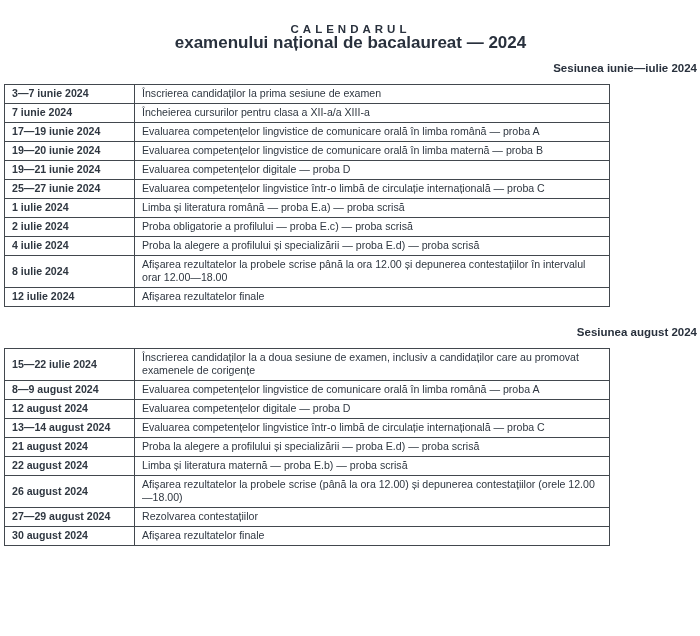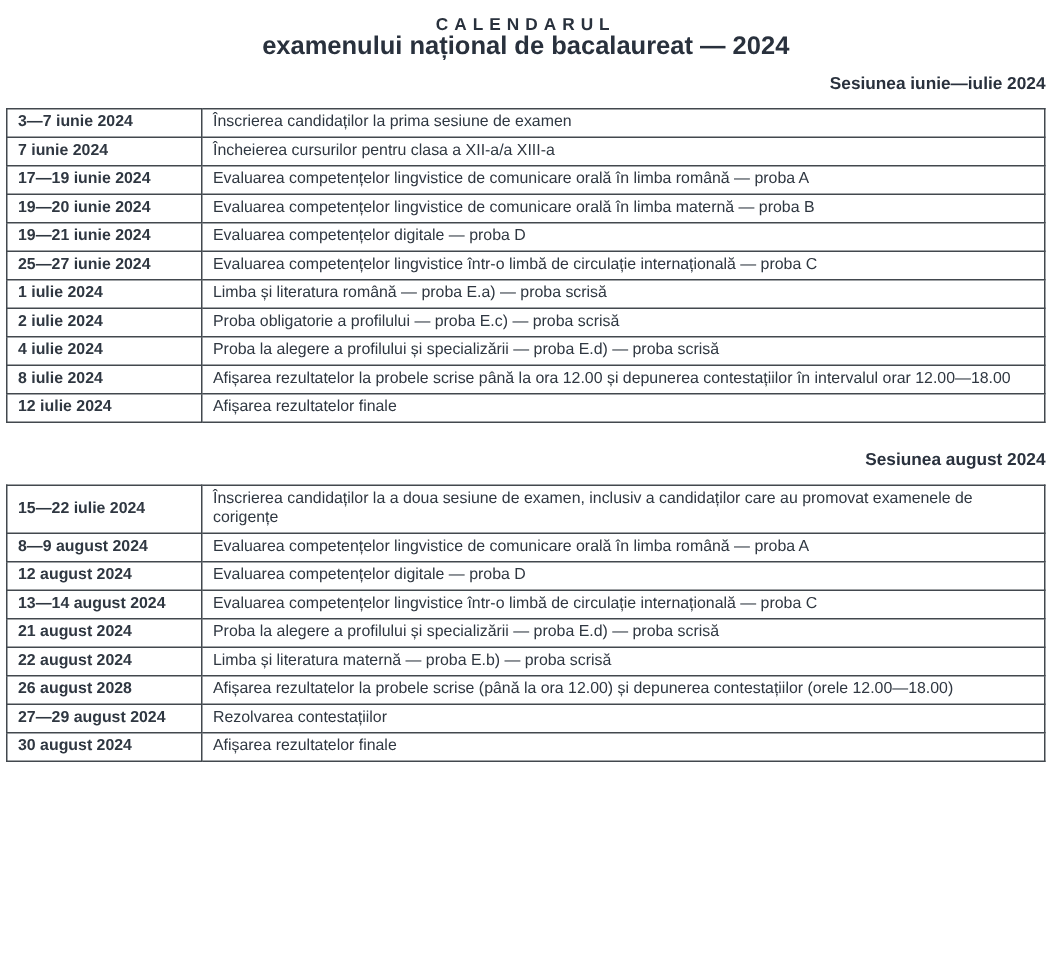--- a/index.html
+++ b/index.html
@@ -8,21 +8,21 @@
     background: #ffffff;
   }
   body {
     width: 700px;
     height: 636px;
     font-family: "Liberation Sans", sans-serif;
     color: #2f3741;
     overflow: hidden;
   }
   .page {
-    padding: 10px 3px 0 4px;
+    padding: 22px 3px 0 4px;
   }
   .doc-title {
     text-align: center;
   }
   .doc-title-line1 {
     font-weight: bold;
     font-size: 11.5px;
     letter-spacing: 4px;
     line-height: 14px;
     color: #29313d;
@@ -38,21 +38,21 @@
     font-size: 11.5px;
     line-height: 14px;
     color: #29313d;
     margin: 11px 0 9px 40px;
     text-align: right;
   }
   .section-heading.second {
     margin-top: 18px;
   }
   table.calendar-table {
-    width: 693px;
+    width: 606px;
     border-collapse: collapse;
     table-layout: fixed;
   }
   table.calendar-table td {
     border: 1.6px solid #42484e;
     font-size: 10.6px;
     line-height: 13px;
     padding: 2px 6px 3px 7px;
     vertical-align: middle;
     color: #2f3741;
@@ -148,21 +148,21 @@
         </tr>
         <tr>
           <td class="date-cell">21 august 2024</td>
           <td class="activity-cell">Proba la alegere a profilului și specializării — proba E.d) — proba scrisă</td>
         </tr>
         <tr>
           <td class="date-cell">22 august 2024</td>
           <td class="activity-cell">Limba și literatura maternă — proba E.b) — proba scrisă</td>
         </tr>
         <tr>
-          <td class="date-cell">26 august 2028</td>
+          <td class="date-cell">26 august 2024</td>
           <td class="activity-cell">Afișarea rezultatelor la probele scrise (până la ora 12.00) și depunerea contestațiilor (orele 12.00—18.00)</td>
         </tr>
         <tr>
           <td class="date-cell">27—29 august 2024</td>
           <td class="activity-cell">Rezolvarea contestațiilor</td>
         </tr>
         <tr>
           <td class="date-cell">30 august 2024</td>
           <td class="activity-cell">Afișarea rezultatelor finale</td>
         </tr>

